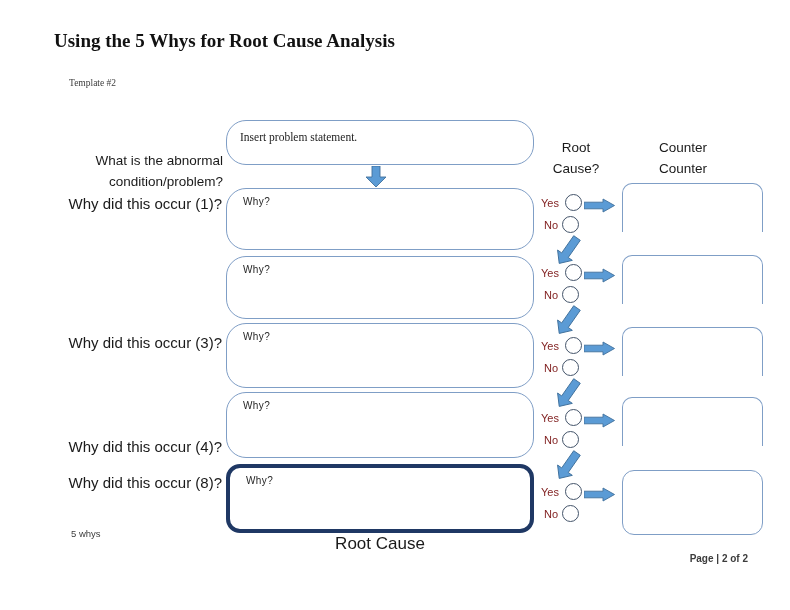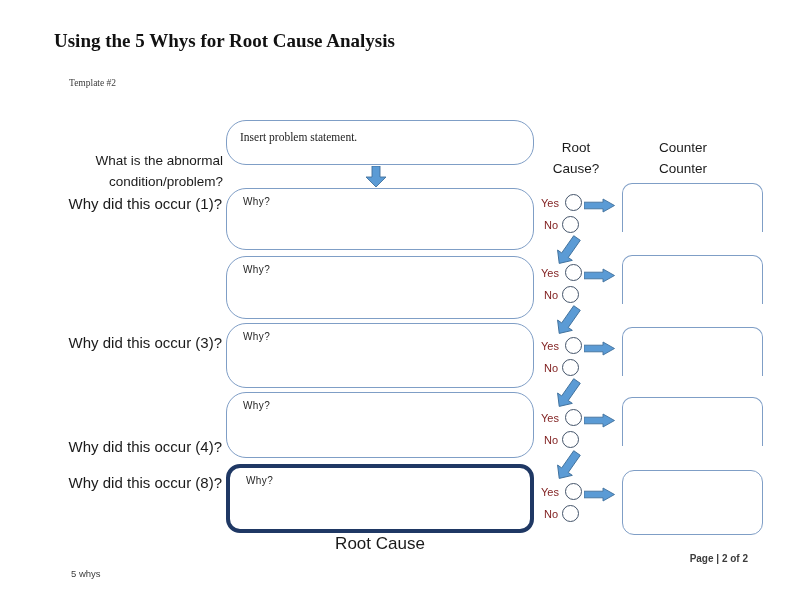--- a/index.html
+++ b/index.html
@@ -38,21 +38,21 @@
             border-radius:50%; background:#fff; box-sizing:border-box; }
 
   .cm { position:absolute; left:622px; width:141px; border:1.4px solid #7f9ec6;
         border-radius:10px; background:#fff; box-sizing:border-box; }
   .cm.open { height:49px; border-bottom:none; border-radius:10px 10px 0 0; }
   .cm.closed { height:65px; border-radius:12px; }
 
   svg.arrow { position:absolute; }
   svg.arrow polygon { fill:#5b9bd5; stroke:#41719c; stroke-width:0.9; }
 
-  .footer-left { position:absolute; left:55px; top:568px; font-size:9.5px; color:#3c3c3c;padding-left:16px; }
+  .footer-left { position:absolute; left:55px; top:528px; font-size:9.5px; color:#3c3c3c;padding-left:16px; }
   .footer-right { position:absolute; left:600px; top:553px; width:148px; text-align:right;
                   font-size:10px; font-weight:bold; color:#3c3c3c; }
 </style>
 </head>
 <body>
 
 <div class="page">
 
   <div class="title">Using the 5 Whys for Root Cause Analysis</div>
   <div class="template-label">Template #2</div>

